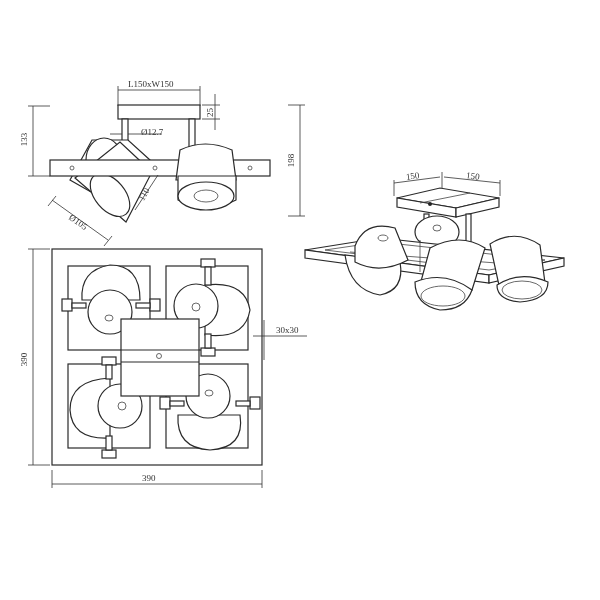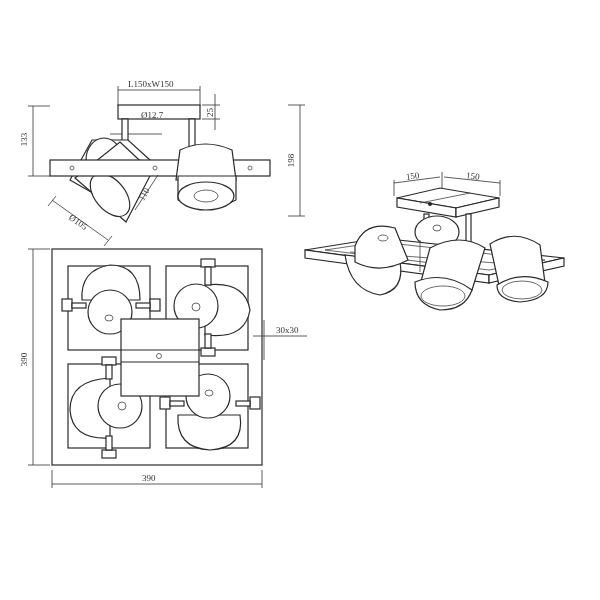--- a/index.html
+++ b/index.html
@@ -158,21 +158,21 @@
     <ellipse class="thin" cx="443" cy="296" rx="22" ry="10"></ellipse>
 
     <path class="fillw" d="M490 244 Q515 228 540 245 L545 283 L500 290 Z"></path>
     <path class="fillw" d="M497 285 Q520 270 548 282 Q548 300 520 302 Q497 300 497 285 Z"></path>
     <ellipse class="thin" cx="522" cy="290" rx="20" ry="9"></ellipse>
   </g>
 </svg>
 
 <span class="lbl" style="left:128px;top:80px;">L150xW150</span>
 <span class="lbl" style="left:206px;top:108px;transform:rotate(-90deg);">25</span>
-<span class="lbl" style="left:141px;top:111px;">Ø12.7</span>
+<span class="lbl" style="left:141px;top:128px;">Ø12.7</span>
 <span class="lbl" style="left:18px;top:135px;transform:rotate(-90deg);">133</span>
 <span class="lbl" style="left:138px;top:190px;transform:rotate(-60deg);">110</span>
 <span class="lbl" style="left:68px;top:218px;transform:rotate(35deg);">Ø105</span>
 <span class="lbl" style="left:285px;top:156px;transform:rotate(-90deg);">198</span>
 <span class="lbl" style="left:406px;top:172px;transform:rotate(-8deg);">150</span>
 <span class="lbl" style="left:466px;top:172px;transform:rotate(8deg);">150</span>
 <span class="lbl" style="left:276px;top:326px;">30x30</span>
 <span class="lbl" style="left:18px;top:355px;transform:rotate(-90deg);">390</span>
 <span class="lbl" style="left:142px;top:474px;">390</span>
 </div>

